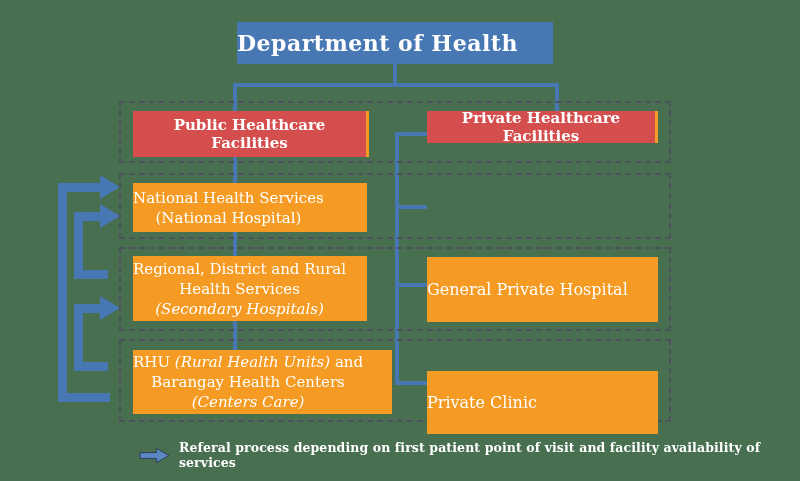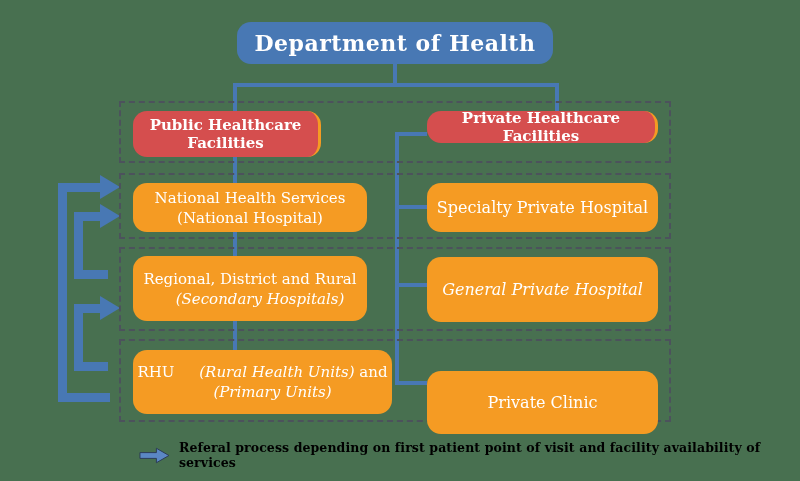--- a/index.html
+++ b/index.html
@@ -12,37 +12,35 @@
     width: 800px;
     height: 481px;
     background: #487050;
     overflow: hidden;
   }
   
   .box {
     position: absolute;
     display: flex;
     align-items: center;
-    justify-content: center;
     text-align: center;
     color: #ffffff;
     box-sizing: border-box;
     z-index: 3;
-    border-radius: 14px;
   }
   .box-blue   { background: #4878B4; }
   .box-red    { background: #D54E4E; border-right: 3px solid #F59B23; }
   .box-orange { background: #F59B23; }
   #doh-box { left: 237px; top: 22px; width: 316px; height: 42px;
              font-size: 22px; font-weight: bold; letter-spacing: 0.5px; }
   .header-box { font-size: 15px; font-weight: bold; }
   .facility-box { font-size: 15px; line-height: 20px; }
   .facility-box-right { font-size: 16px; }
   .bline { display: block; }
-  .bline em, em { font-style: italic; margin-left: 20px; }
+  .bline em, em { font-style: italic; }
 
   
   .dash-row {
     position: absolute;
     left: 119px;
     width: 552px;
     border: 2px dashed #4C525C;
     box-sizing: border-box;
     z-index: 2;
     pointer-events: none;
@@ -88,21 +86,21 @@
 
   
   #legend {
     position: absolute; left: 139px; top: 440px;
     display: flex; align-items: center; z-index: 3;
   }
   #legend-text {
     margin-left: 9px;
     font-size: 12.5px;
     font-weight: bold;
-    color: #000000;
+    color: #ffffff;
     letter-spacing: 0.1px;
   }
 </style>
 </head>
 <body>
 
 <div id="canvas">
 
   <div id="doh-box" class="box box-blue">
     <span>Department of Health</span>
@@ -132,52 +130,51 @@
   <div id="a3-bottom" class="arrow-seg"></div>
   <div id="a3-vert" class="arrow-seg"></div>
   <div id="a3-top" class="arrow-seg"></div>
   <div id="a3-head" class="arrow-head"></div>
 
   <div id="dash-row-1" class="dash-row"></div>
   <div id="dash-row-2" class="dash-row"></div>
   <div id="dash-row-3" class="dash-row"></div>
   <div id="dash-row-4" class="dash-row"></div>
 
-  <div class="box box-red header-box" style="left:133px; top:111px; width:188px; height:46px;">
+  <div class="box box-red header-box" style="left:133px; top:111px; width:236px; height:46px;">
     <span>Public Healthcare Facilities</span>
   </div>
   <div class="box box-red header-box" style="left:427px; top:111px; width:231px; height:32px;">
     <span>Private Healthcare Facilities</span>
   </div>
 
   <div class="box box-orange facility-box" style="left:133px; top:183px; width:234px; height:49px;">
     <div>
       <span class="bline">National Health Services</span>
       <span class="bline">(National Hospital)</span>
     </div>
   </div>
 
   <div class="box box-orange facility-box" style="left:133px; top:256px; width:234px; height:65px;">
     <div>
       <span class="bline">Regional, District and Rural</span>
+      <span class="bline">Health Services</span>
       <span class="bline"><em>(Secondary Hospitals)</em></span>
     </div>
   </div>
 
   <div class="box box-orange facility-box" style="left:133px; top:350px; width:259px; height:64px;">
     <div>
       <span class="bline"><span>RHU </span><em>(Rural Health Units)</em><span> and</span></span>
-      <span class="bline"><em>(Primary Units)</em></span>
+      <span class="bline">Barangay Health Centers</span>
+      <span class="bline"><em>(Centers Care)</em></span>
     </div>
   </div>
 
-  <div class="box box-orange facility-box-right" style="left:427px; top:183px; width:231px; height:49px;">
-    <span>Specialty Private Hospital</span>
-  </div>
-  <div class="box box-orange facility-box-right" style="left:427px; top:257px; width:231px; height:65px;font-style:italic;">
+  <div class="box box-orange facility-box-right" style="left:427px; top:257px; width:231px; height:65px;">
     <span>General Private Hospital</span>
   </div>
   <div class="box box-orange facility-box-right" style="left:427px; top:350px; width:231px; height:63px;margin-top:21px;">
     <span>Private Clinic</span>
   </div>
 
   <div id="legend">
     <svg width="32" height="17" viewBox="0 0 32 17">
       <polygon points="1,5.5 18,5.5 18,1 31,8.5 18,16 18,11.5 1,11.5" fill="#5B87C4" stroke="#2B3A55" stroke-width="1"></polygon>
     </svg>

